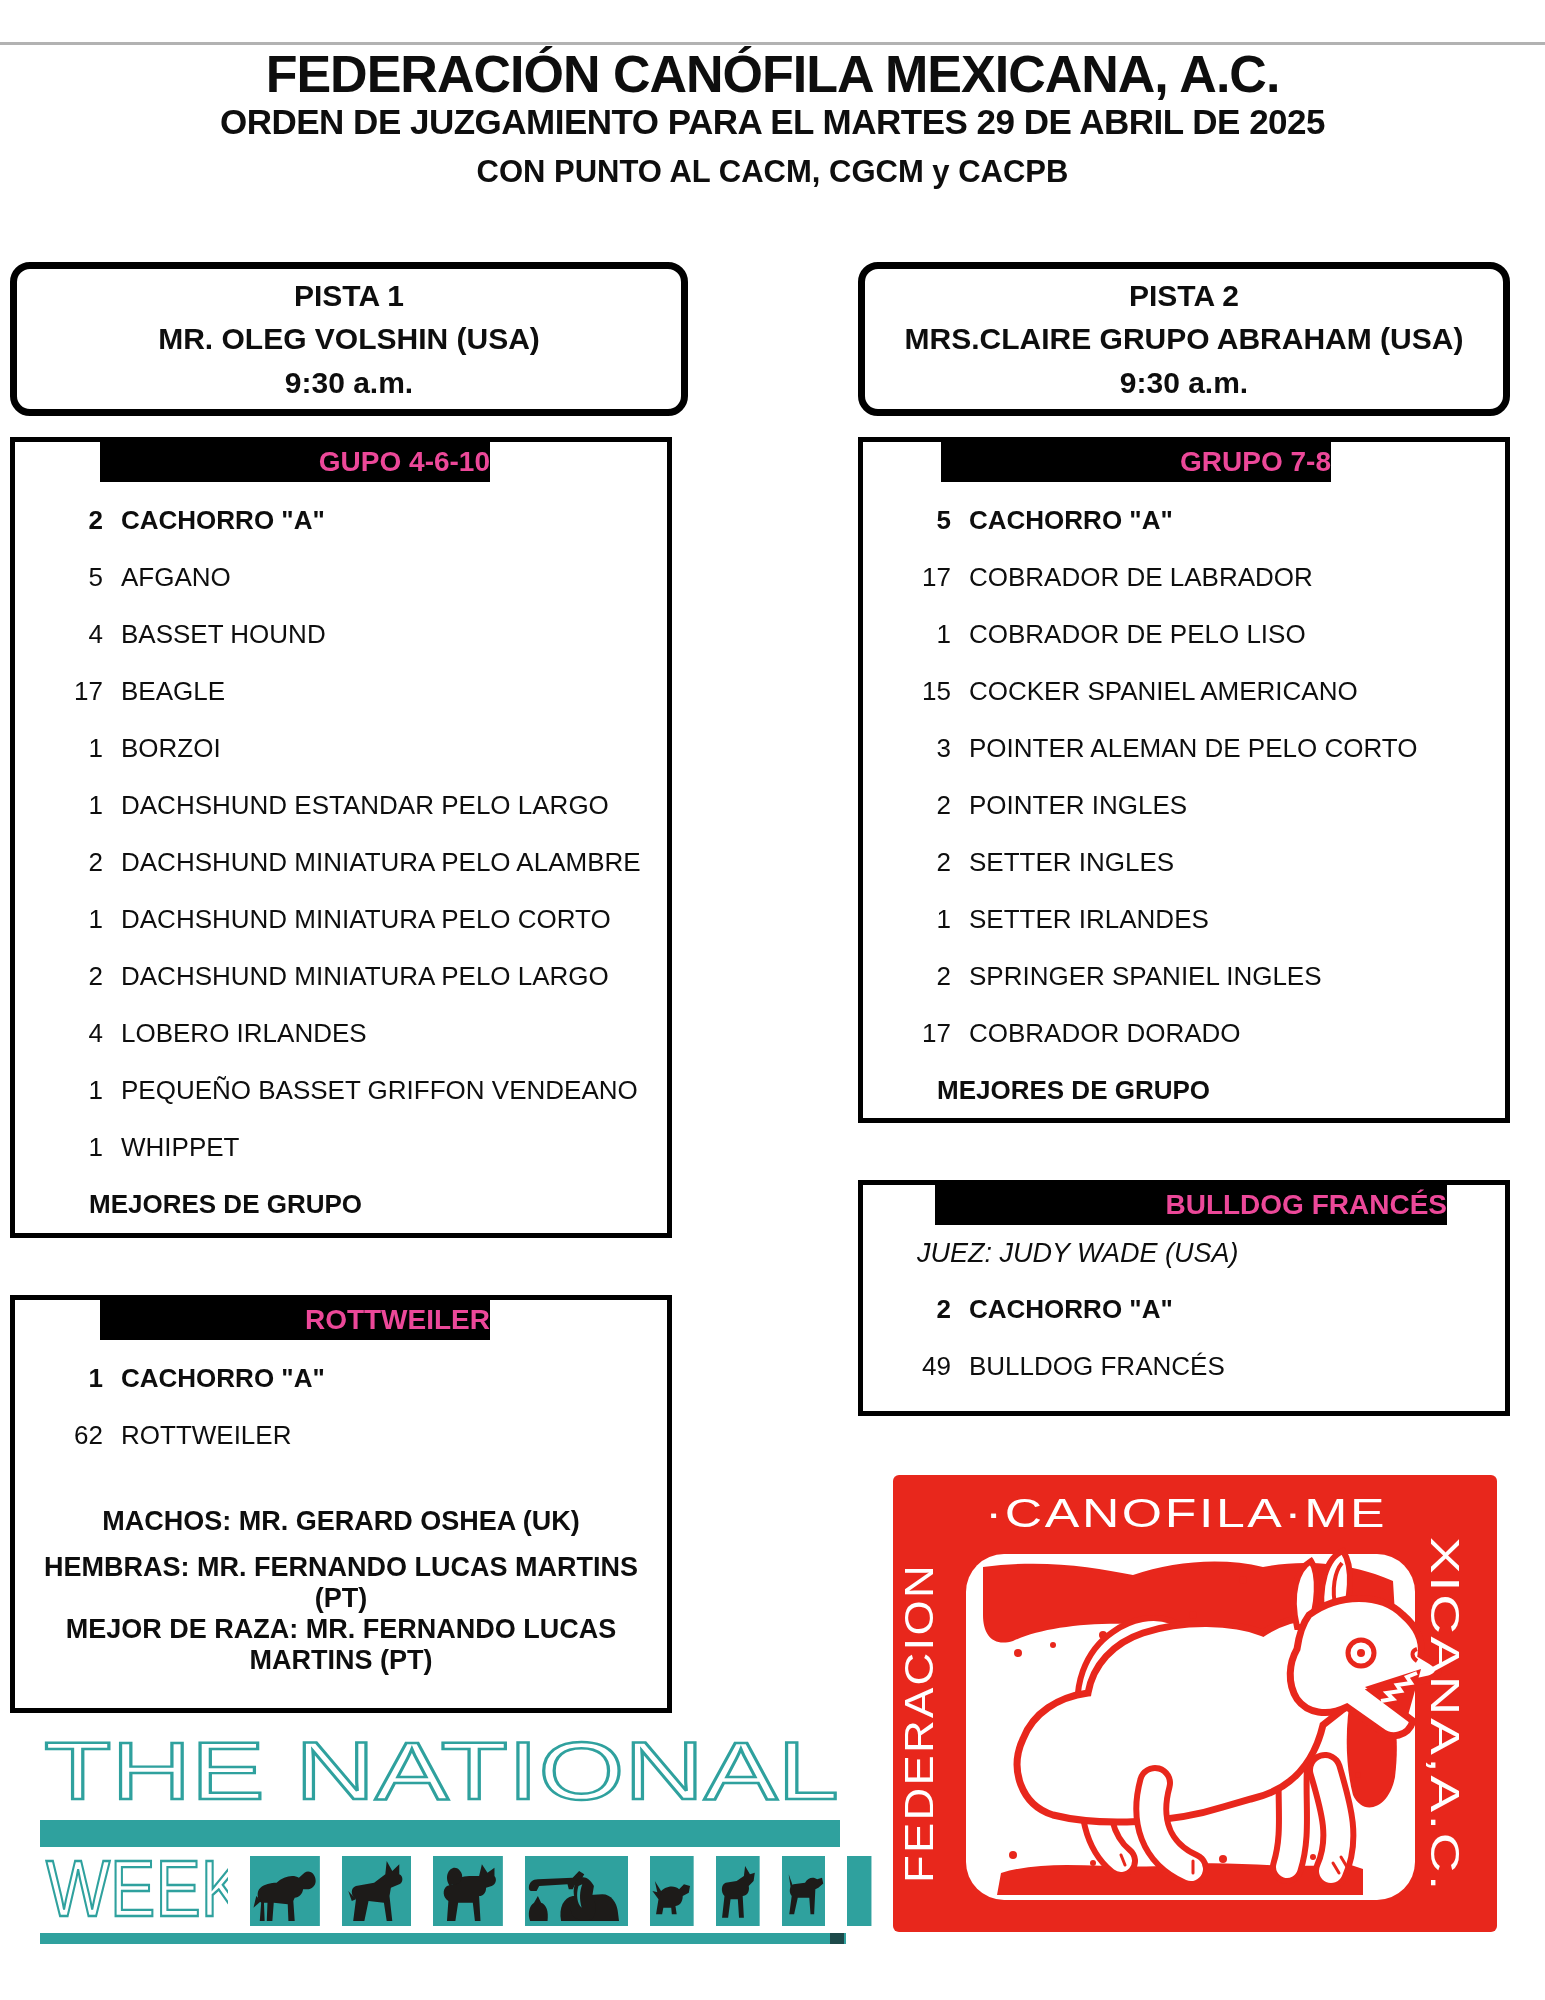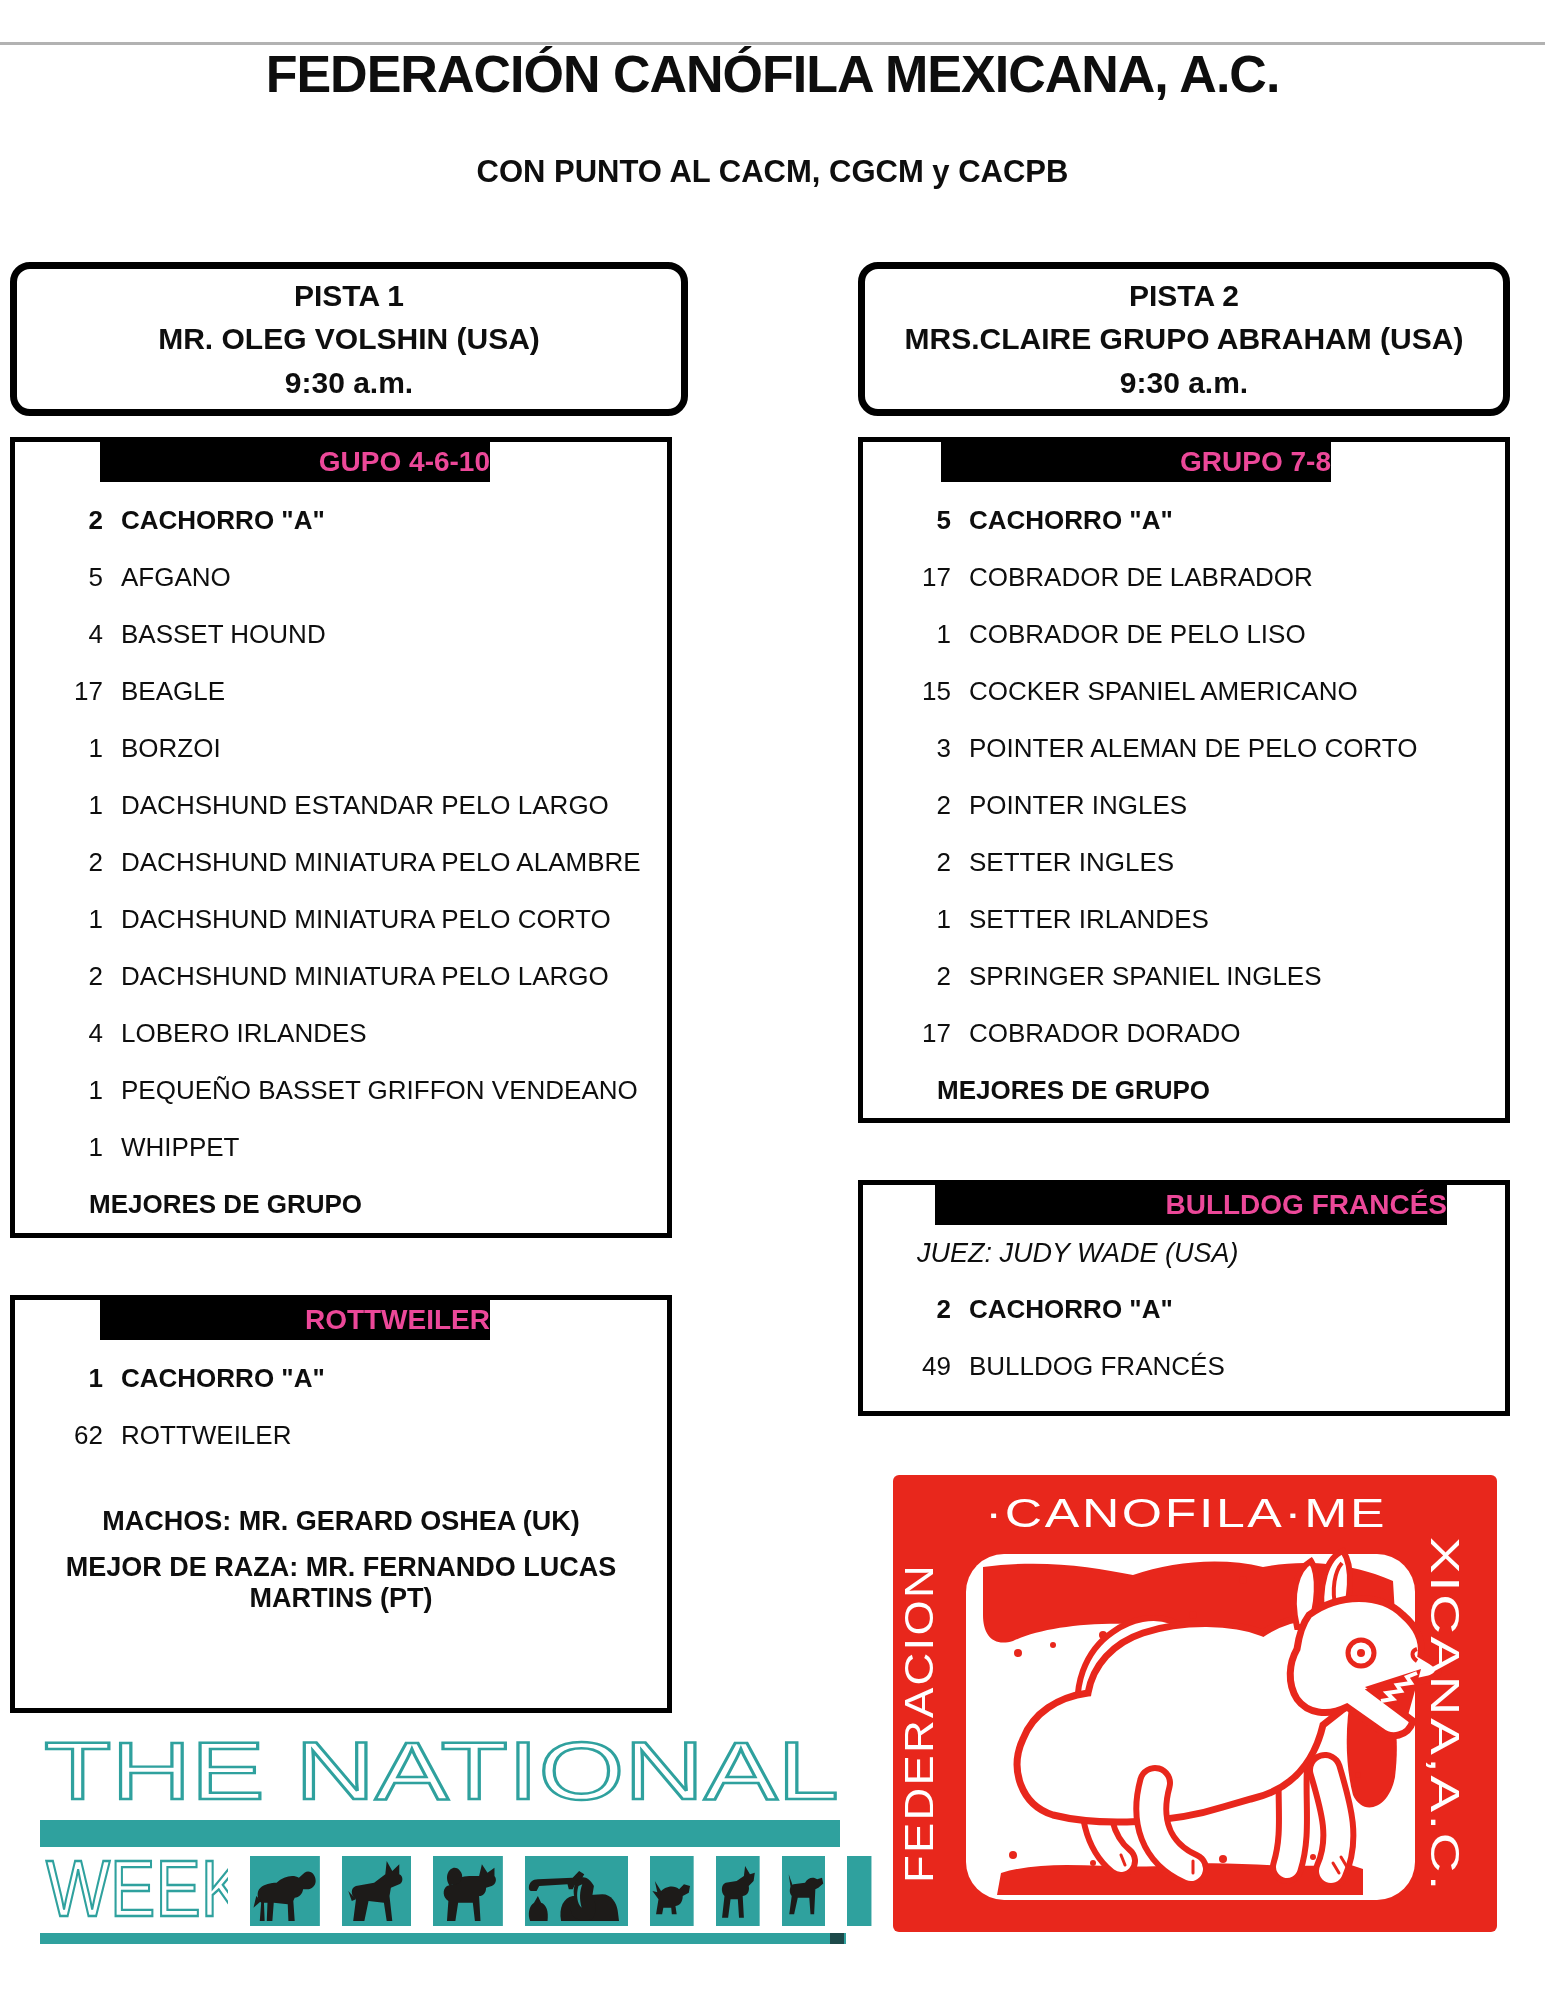--- a/index.html
+++ b/index.html
@@ -46,20 +46,21 @@
   .fcmlogo{position:absolute;left:893px;top:1475px;}
   svg text{font-family:"Liberation Sans",sans-serif;}
 </style>
 </head>
 <body>
 
 <div class="page">
 
   <div class="topline"></div>
   <div class="title">FEDERACIÓN CANÓFILA MEXICANA, A.C.</div>
+  <div class="subtitle">ORDEN DE JUZGAMIENTO PARA EL MARTES 29 DE ABRIL DE 2025</div>
   <div class="subtitle2">CON PUNTO AL CACM, CGCM y CACPB</div>
 
   <div class="box ring" style="left:10px;top:262px;width:678px;height:154px;">
     <div>PISTA 1</div>
     <div>MR. OLEG VOLSHIN (USA)</div>
     <div>9:30 a.m.</div>
   </div>
   <div class="box ring" style="left:858px;top:262px;width:652px;height:154px;">
     <div>PISTA 2</div>
     <div>MRS.CLAIRE GRUPO ABRAHAM (USA)</div>
@@ -219,20 +220,21 @@
         <div class="row">
           <span class="num">62</span>
           <span class="breed">ROTTWEILER</span>
         </div>
       </div>
     <div class="spacer"></div>
     <div>
 
         <div class="judge-line">MACHOS: MR. GERARD OSHEA (UK)</div>
 
+        <div class="judge-line">HEMBRAS: MR. FERNANDO LUCAS MARTINS (PT)</div>
 
         <div class="judge-line">MEJOR DE RAZA: MR. FERNANDO LUCAS MARTINS (PT)</div>
       </div>
   </div>
 
   <div class="natlogo">
     <svg width="805" height="74">
       <text x="4" y="64" font-size="82" fill="none" stroke="#2fa19e" stroke-width="2.4" textLength="795" lengthAdjust="spacingAndGlyphs">THE NATIONAL</text>
     </svg>
     <div class="natbar"></div>

